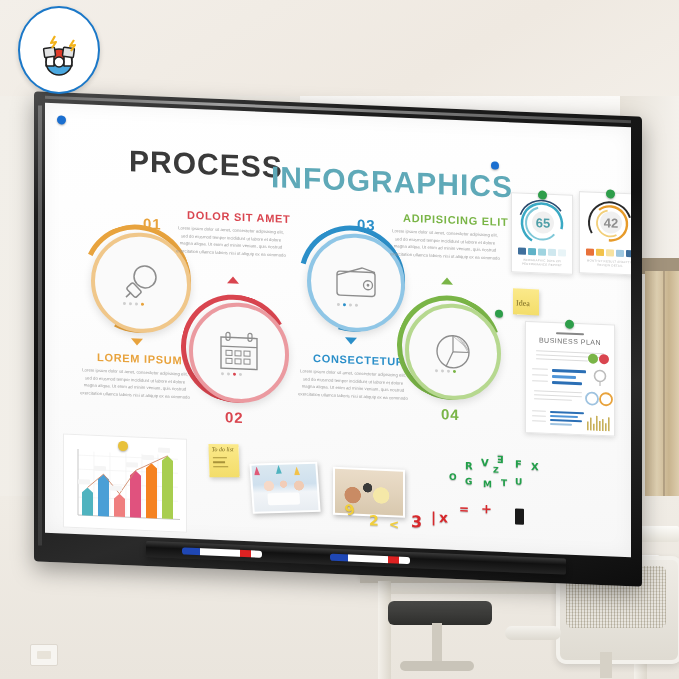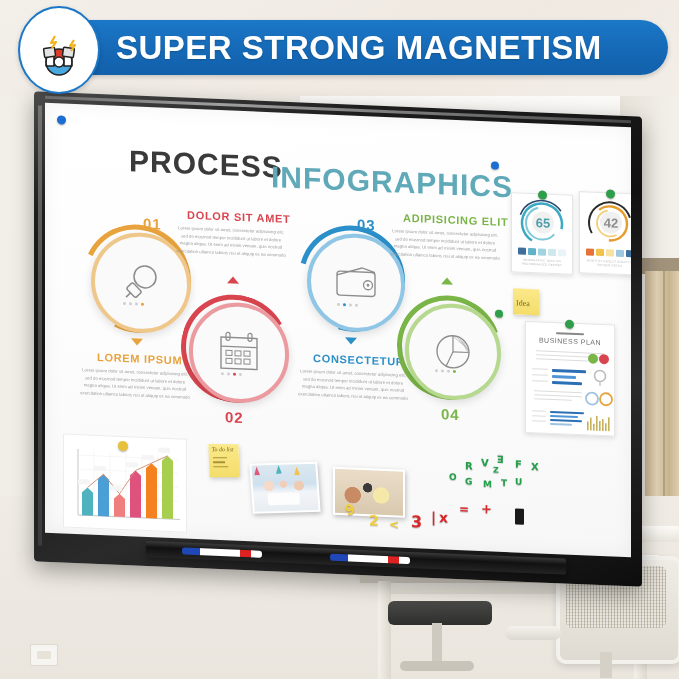--- a/index.html
+++ b/index.html
@@ -484,23 +484,20 @@
       <div class="dot" style="left:12px;top:12px;width:9px;height:9px;background:#1b6fd0;"></div>
       <div class="dot" style="left:446px;top:40px;width:8px;height:8px;background:#1b6fd0;"></div>
       <div class="dot" style="left:450px;top:188px;width:8px;height:8px;background:#2e9e4a;"></div>
     </div>
 
     <div class="tray"></div>
     <div class="marker" style="left:148px;width:80px;"></div>
     <div class="marker" style="left:296px;width:80px;"></div>
   </div>
 
-  <div class="banner">
-    <div class="banner-text">SUPER STRONG MAGNETISM</div>
-  </div>
   <div class="magnet-badge">
     <svg width="56" height="56" viewBox="0 0 56 56">
       <path d="M15 40 A13 13 0 0 1 41 40 L41 33 L33 33 L33 40 A5 5 0 0 0 23 40 L23 33 L15 33 Z" fill="#e03b2a" stroke="#222" stroke-width="1.6" stroke-linejoin="round"></path>
       <path d="M15 40 A13 13 0 0 0 41 40 L41 44 L33 44 L33 40 A5 5 0 0 1 23 40 L23 44 L15 44 Z" fill="#4aa8e0" stroke="#222" stroke-width="1.6" stroke-linejoin="round"></path>
       <rect x="13" y="26" width="11" height="9" rx="1" fill="#e4e4e4" stroke="#222" stroke-width="1.5" transform="rotate(-8 18 30)"></rect>
       <rect x="32" y="26" width="11" height="9" rx="1" fill="#e4e4e4" stroke="#222" stroke-width="1.5" transform="rotate(8 38 30)"></rect>
       <path d="M24 14 L20 21 L25 20 L21 26" fill="none" stroke="#f2b21a" stroke-width="2.2" stroke-linejoin="round"></path>
       <path d="M43 18 L39 24 L44 23 L40 29" fill="none" stroke="#f2b21a" stroke-width="2.2" stroke-linejoin="round"></path>
     </svg>
   </div>

